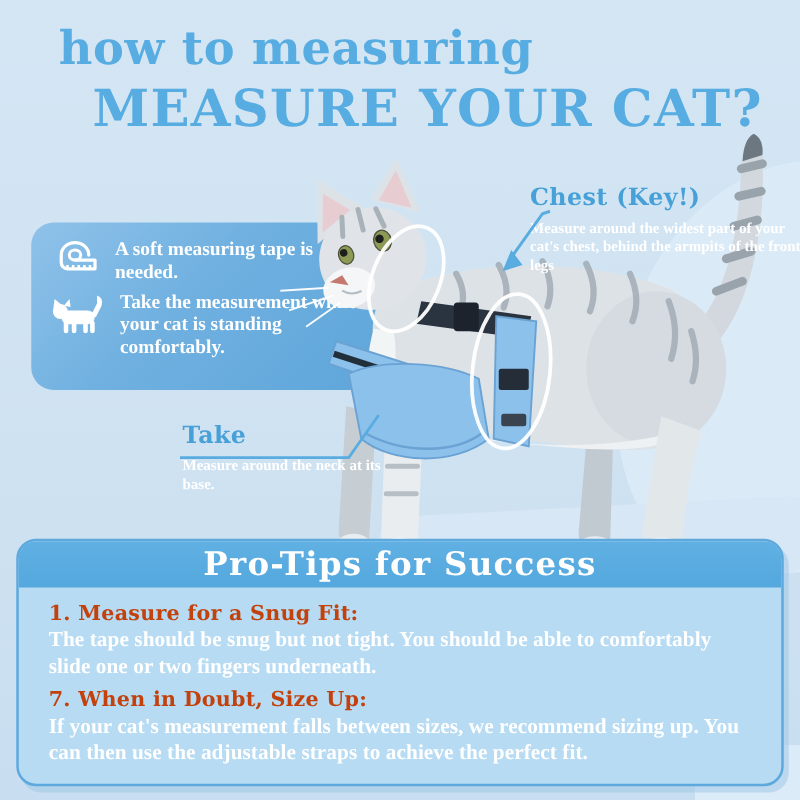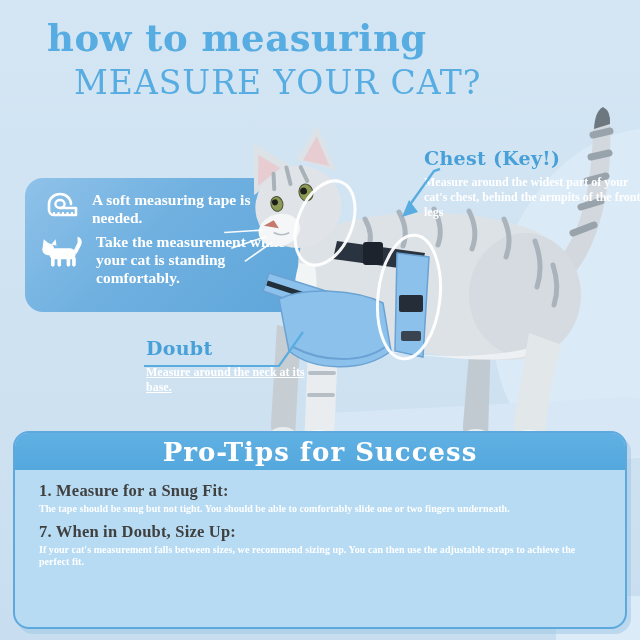--- a/index.html
+++ b/index.html
@@ -8,46 +8,46 @@
        background:linear-gradient(180deg,#d4e6f4 0%,#cfe2f1 55%,#c8def0 100%);}
   .abs{position:absolute;}
   
   .blob1{left:498px;top:130px;width:300px;height:340px;background:#dbeaf7;
          border-radius:45% 55% 62% 38% / 50% 42% 58% 50%;transform:rotate(18deg);z-index:0;}
   .blob2{left:556px;top:596px;width:160px;height:90px;background:#dcebf8;border-radius:24px;z-index:0;}
   .blob3{left:300px;top:405px;width:360px;height:60px;background:#d7e7f5;border-radius:30px;
          transform:rotate(-3deg);z-index:0;}
   
   .title-small{left:47px;top:16px;font-size:37px;font-weight:bold;color:#57ace1;z-index:4;letter-spacing:0.5px;}
-  .title-big{left:74px;top:63px;font-size:33px;font-weight:normal;color:#57ace1;z-index:4;letter-spacing:1px;white-space:nowrap;}
+  .title-big{left:74px;top:63px;font-size:41px;font-weight:bold;color:#57ace1;z-index:4;letter-spacing:1px;white-space:nowrap;}
   
   .feature-panel{left:25px;top:178px;width:281px;height:134px;z-index:2;
       background:linear-gradient(135deg,#8fc2e9 0%,#6fb0e0 45%,#5fa6da 100%);
       border-radius:18px;padding:13px 15px;box-sizing:border-box;display:flex;flex-direction:column;gap:5px;}
   .feature-row{display:flex;gap:12px;align-items:flex-start;}
   .feature-icon{flex:0 0 40px;display:flex;justify-content:center;}
   .feature-text{color:#fff;font-family:"Liberation Serif",serif;font-weight:bold;font-size:15.5px;line-height:1.18;}
   
   .chest-callout{left:424px;top:147px;width:218px;z-index:4;}
   .callout-label{color:#47a0d8;font-size:19px;font-weight:bold;letter-spacing:0.3px;}
   .callout-desc{color:#fff;font-family:"Liberation Serif",serif;font-weight:bold;font-size:12px;line-height:1.25;margin-top:6px;}
   .chest-arrow{left:392px;top:164px;z-index:4;}
   .neck-callout{left:146px;top:337px;width:175px;z-index:4;}
   .neck-line{left:141px;top:328px;z-index:4;}
-  .neck-desc{text-decoration:underline;}
+  .neck-desc{}
   
   .protips{left:13px;top:431px;width:614px;height:198px;z-index:5;box-sizing:border-box;
       background:#b6dbf3;border:2px solid #5da9de;border-radius:16px;overflow:hidden;
       box-shadow:4px 5px 0 rgba(160,200,230,0.55);}
   .protips-header{height:37px;background:linear-gradient(180deg,#60b0e3,#54a8dd);
       display:flex;align-items:center;justify-content:center;}
   .protips-title{color:#fff;font-size:26px;font-weight:bold;letter-spacing:1px;}
   .protips-body{padding:4px 24px;}
-  .tip-heading{color:#404040;font-size:16.5px;font-weight:bold;margin-top:7px;letter-spacing:0.2px;font-family:Liberation Serif, serif;}
-  .tip-body{color:#fff;font-family:"Liberation Serif",serif;font-weight:bold;font-size:10px;
+  .tip-heading{color:#c2410c;font-size:16.5px;font-weight:bold;margin-top:7px;letter-spacing:0.2px;}
+  .tip-body{color:#fff;font-family:"Liberation Serif",serif;font-weight:bold;font-size:17px;
       line-height:1.22;margin-top:2px;letter-spacing:0.05px;}
   .cat-stage{left:213px;top:95px;z-index:3;}
 </style>
 </head>
 <body>
 
 <div class="abs blob1"></div>
 <div class="abs blob3"></div>
 <div class="abs blob2"></div>
 
@@ -181,21 +181,21 @@
 </div>
 <svg class="abs chest-arrow" width="52" height="62">
   <path d="M48,5 L42,7 L17,42" stroke="#58ace0" stroke-width="2.4" fill="none"></path>
   <path d="M10,53 L26,48 L17,36 Z" fill="#58ace0"></path>
 </svg>
 
 <svg class="abs neck-line" width="170" height="42">
   <polyline points="3,38 138,38 162,4" stroke="#58ace0" stroke-width="2.2" fill="none"></polyline>
 </svg>
 <div class="abs neck-callout">
-  <div class="callout-label">Doubt</div>
+  <div class="callout-label">Take</div>
   <div class="callout-desc neck-desc">Measure around the neck at its base.</div>
 </div>
 
 <div class="abs protips">
   <div class="protips-header">
     <div class="protips-title">Pro-Tips for Success</div>
   </div>
   <div class="protips-body">
     <div>
       <div class="tip-heading">1. Measure for a Snug Fit:</div>

